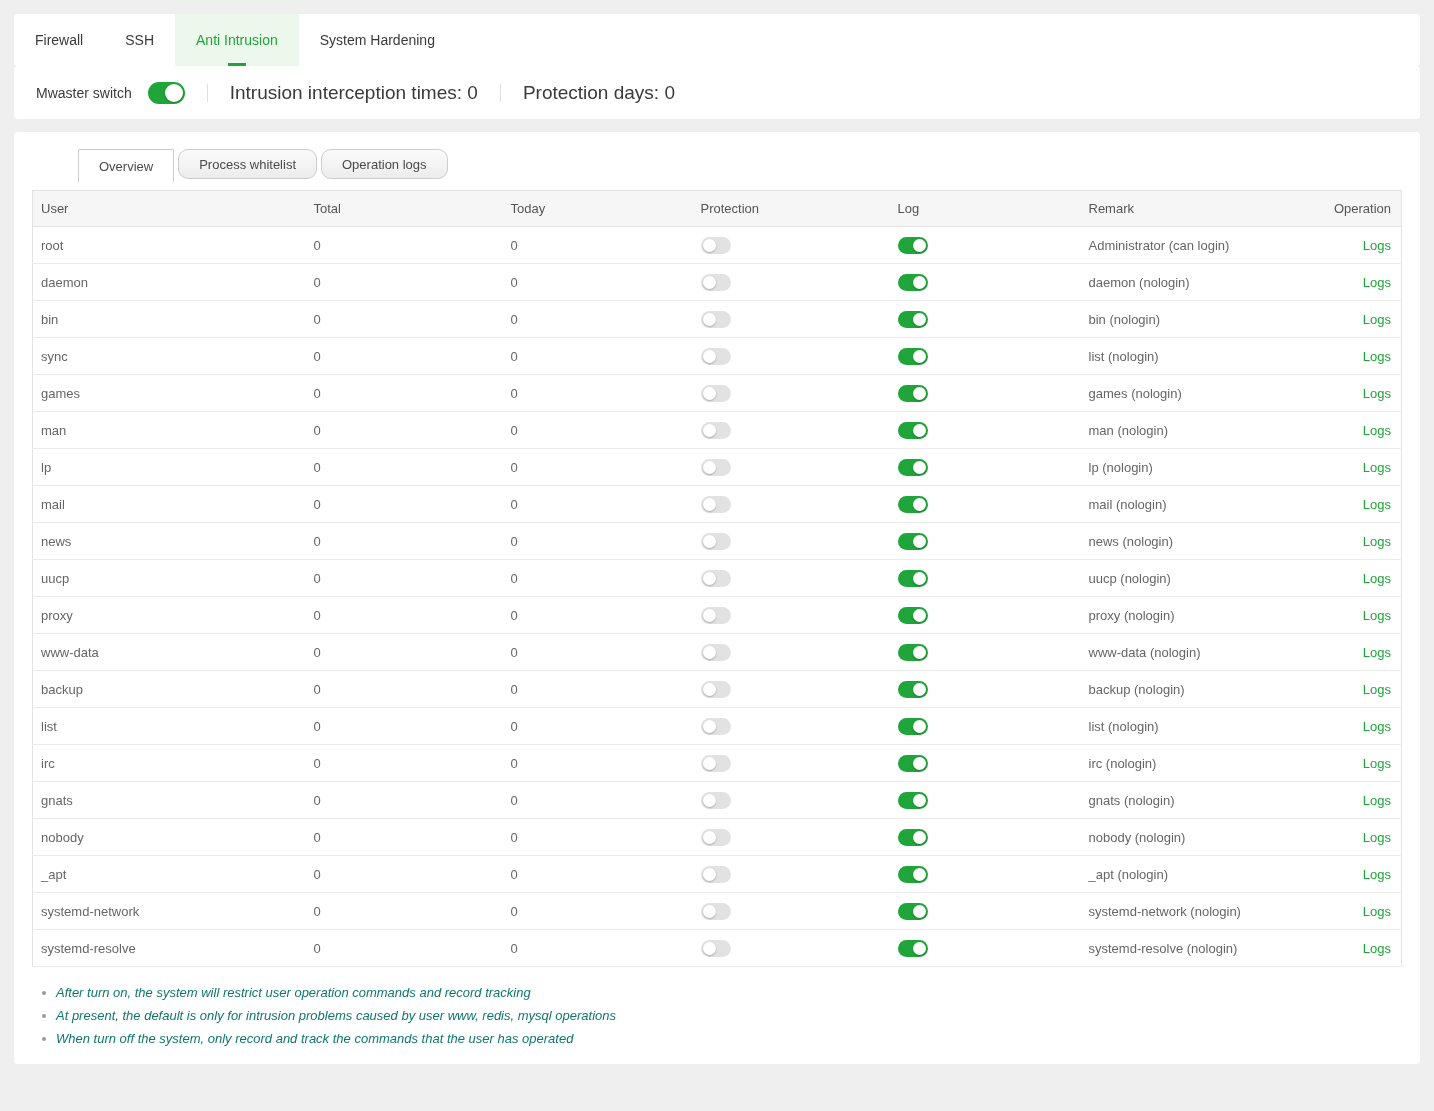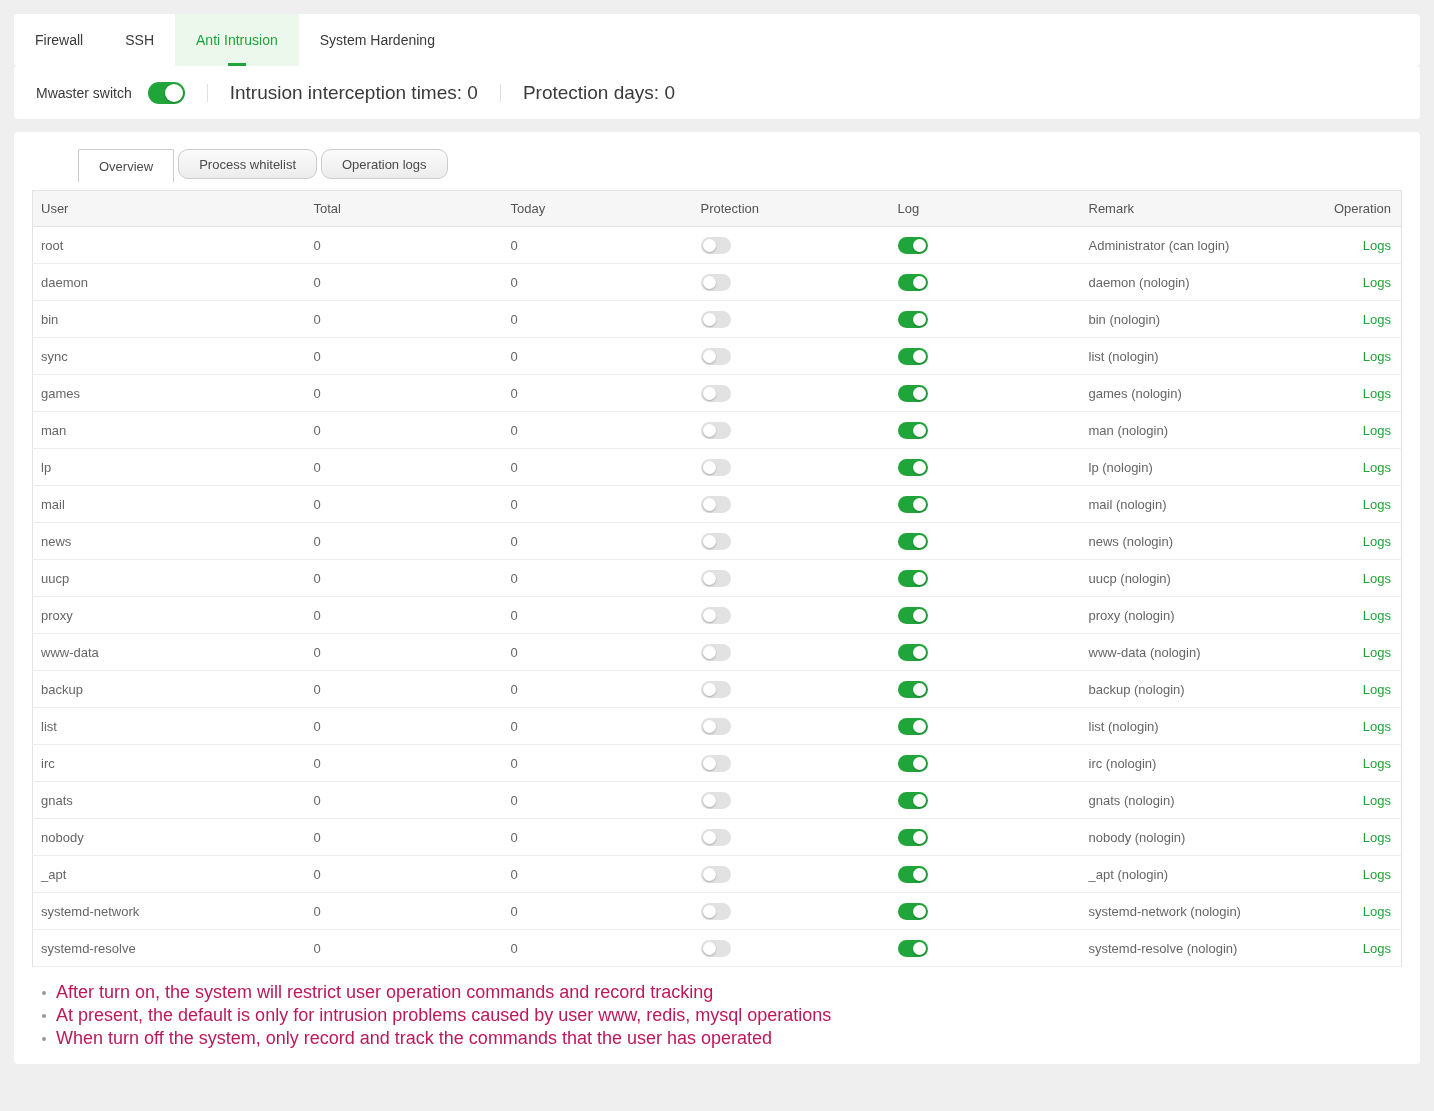--- a/index.html
+++ b/index.html
@@ -50,21 +50,21 @@
   
   table{width:100%;border-collapse:collapse;table-layout:fixed;font-size:13px;color:#666;margin-top:8px;
     border-left:1px solid #e3e3e3;border-right:1px solid #e3e3e3;border-top:1px solid #e3e3e3;}
   th{font-weight:400;text-align:left;height:35px;background:#f6f6f6;border-bottom:1px solid #e3e3e3;padding:0 0 0 8px;color:#555;}
   td{height:36px;border-bottom:1px solid #ececec;padding:0 0 0 8px;overflow:hidden;white-space:nowrap;}
   th:last-child,td:last-child{text-align:right;padding:0 10px 0 0;}
   .logs-link{color:var(--green);cursor:pointer;text-decoration:none;}
 
   
   .notes{list-style:none;margin:14px 0 0;padding:0 0 0 6px;}
-  .notes li{position:relative;padding-left:18px;font-size:18px;color:#be185d;line-height:23px;}
+  .notes li{position:relative;padding-left:18px;font-size:13px;color:#0f766e;line-height:23px;font-style:italic;}
   .notes li::before{content:"";position:absolute;left:4px;top:10px;width:4px;height:4px;border-radius:50%;background:#9a9a9a;}
 </style>
 </head>
 <body>
 
 <div class="card" id="tabs-card">
 
 <div class="top-tab">
       <span>Firewall</span>
     </div>

